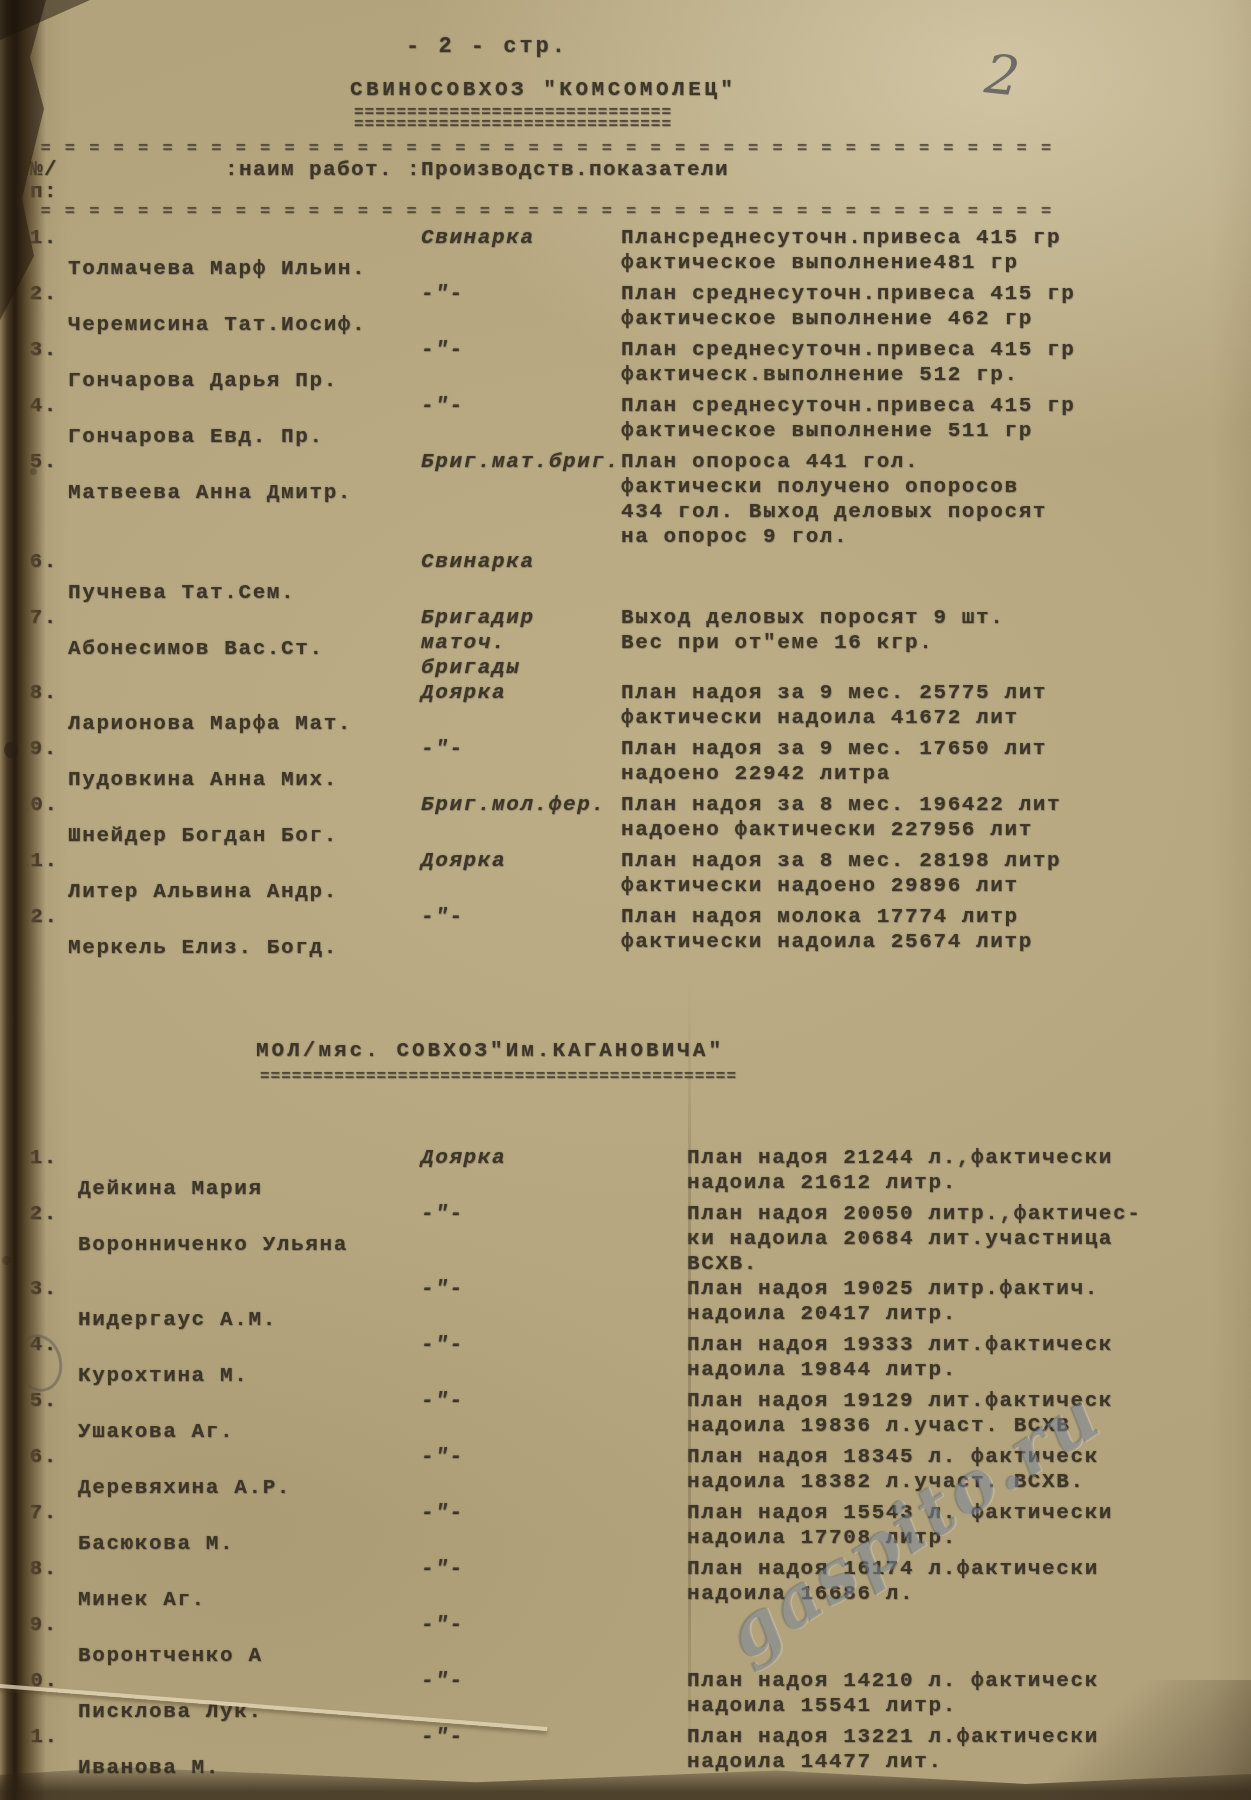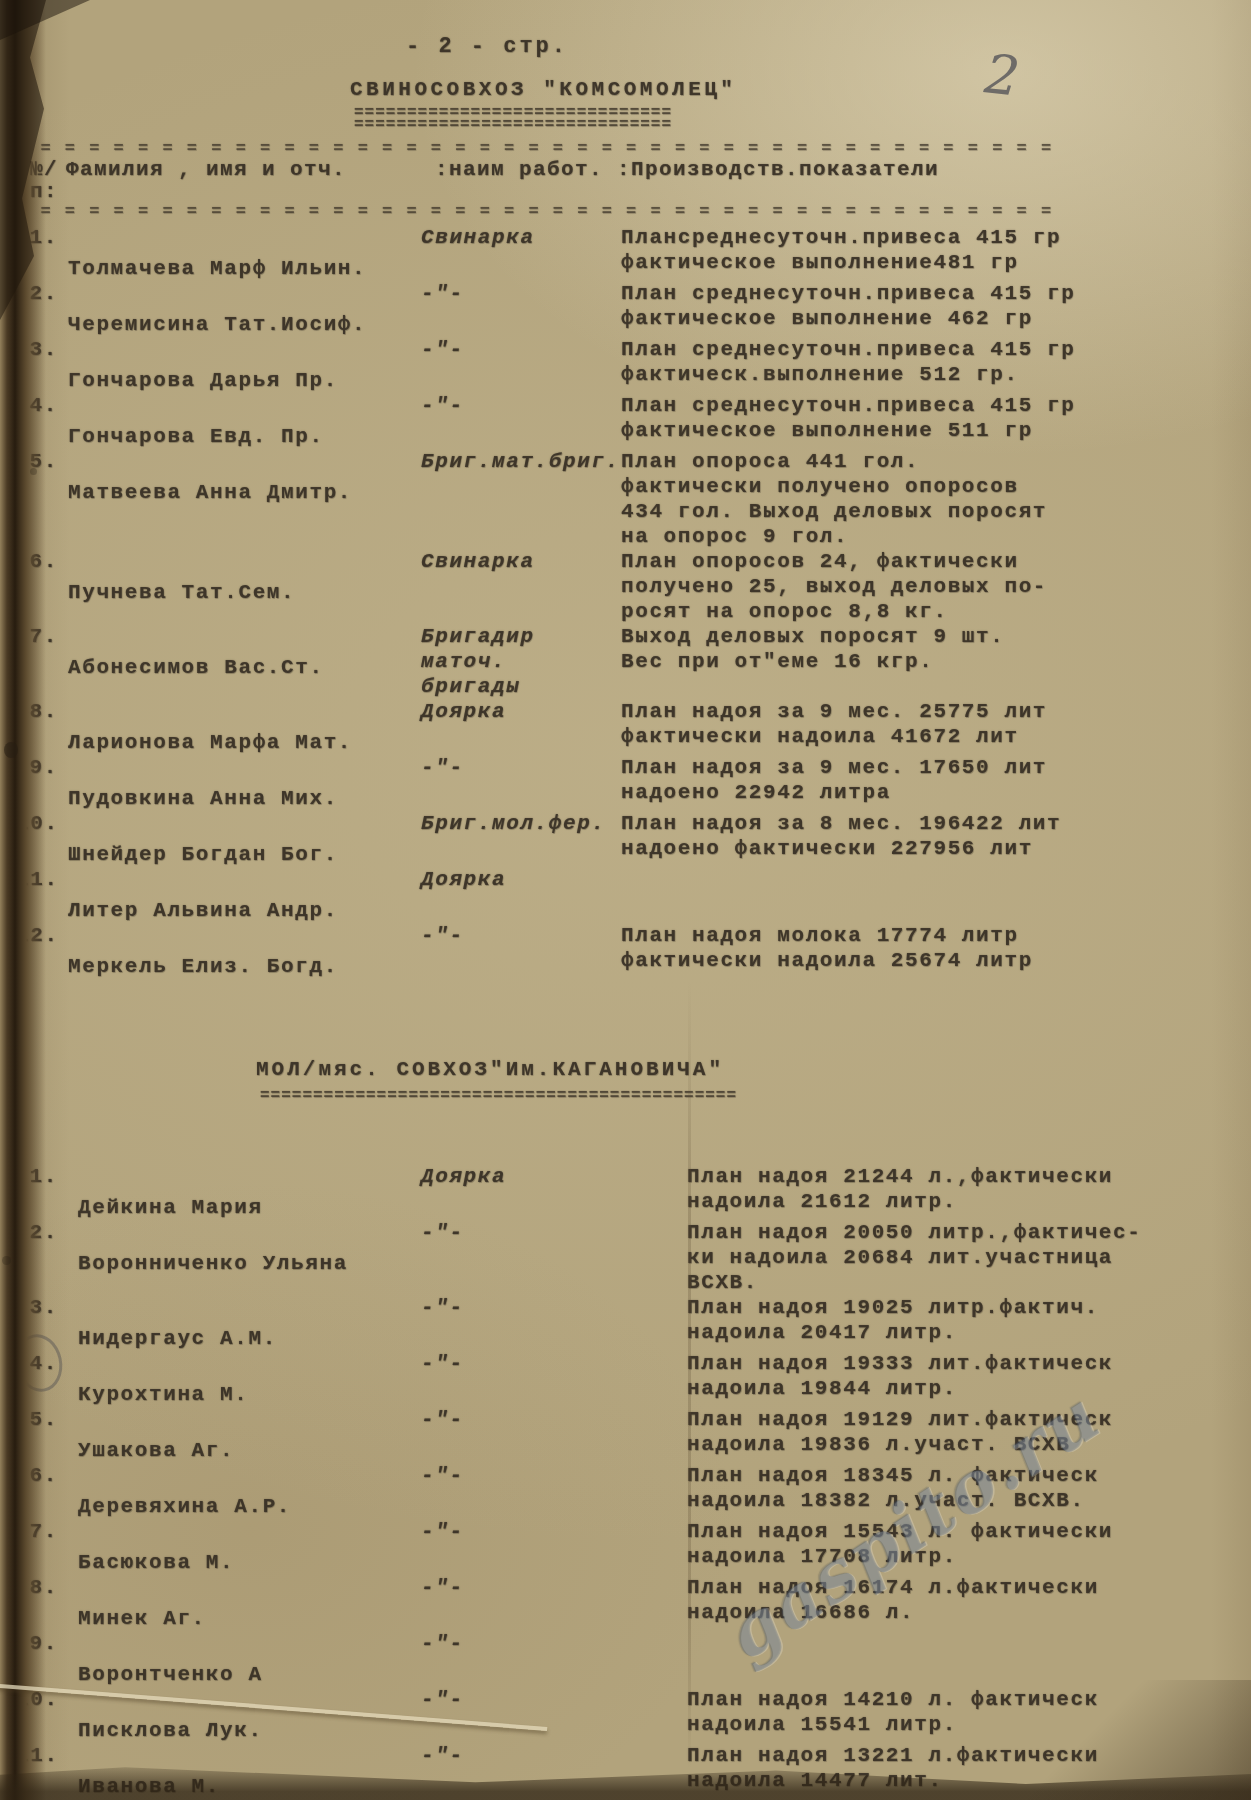--- a/index.html
+++ b/index.html
@@ -73,21 +73,20 @@
     <div class="title1 typed">СВИНОСОВХОЗ "КОМСОМОЛЕЦ"</div>
     <div class="rule-dbl u1 typed">
       <div>==============================</div>
       <div>==============================</div>
     </div>
 
     <div class="ruler ruler1 typed">= = = = = = = = = = = = = = = = = = = = = = = = = = = = = = = = = = = = = = = = = = = = = =</div>
 
     <div class="header-row typed">
       <span class="num">№/п:</span>
-      <span>Фамилия , имя и отч.</span>
       <span class="hjob">:наим работ. :</span>
       <span>Производств.показатели</span>
     </div>
 
     <div class="ruler ruler2 typed">= = = = = = = = = = = = = = = = = = = = = = = = = = = = = = = = = = = = = = = = = = = = = =</div>
 
     <div class="rows1">
       <div class="trow typed">
         <span class="num">1.</span>
         <span class="name">Толмачева Марф Ильин.</span>
@@ -122,23 +121,20 @@
         <span class="job">Бриг.мат.бриг.</span>
         <span class="ind">План опороса 441 гол.
 фактически получено опоросов
 434 гол. Выход деловых поросят
 на опорос 9 гол.</span>
       </div>
       <div class="trow typed">
         <span class="num">6.</span>
         <span class="name">Пучнева Тат.Сем.</span>
         <span class="job">Свинарка</span>
-        <span class="ind">План опоросов 24, фактически
-получено 25, выход деловых по-
-росят на опорос 8,8 кг.</span>
       </div>
       <div class="trow typed">
         <span class="num">7.</span>
         <span class="name">Абонесимов Вас.Ст.</span>
         <span class="job">Бригадир маточ.
 бригады</span>
         <span class="ind">Выход деловых поросят 9 шт.
 Вес при от"еме   16 кгр.</span>
       </div>
       <div class="trow typed">
@@ -159,20 +155,22 @@
         <span class="num">10.</span>
         <span class="name">Шнейдер Богдан Бог.</span>
         <span class="job">Бриг.мол.фер.</span>
         <span class="ind">План надоя за 8 мес. 196422 лит
 надоено фактически   227956 лит</span>
       </div>
       <div class="trow typed">
         <span class="num">11.</span>
         <span class="name">Литер Альвина Андр.</span>
         <span class="job">Доярка</span>
+        <span class="ind">План надоя за 8 мес. 28198 литр
+фактически надоено   29896 лит</span>
       </div>
       <div class="trow typed">
         <span class="num">12.</span>
         <span class="name">Меркель Елиз. Богд.</span>
         <span class="job">-"-</span>
         <span class="ind">План надоя молока    17774 литр
 фактически надоила   25674 литр</span>
       </div>
     </div>
 

